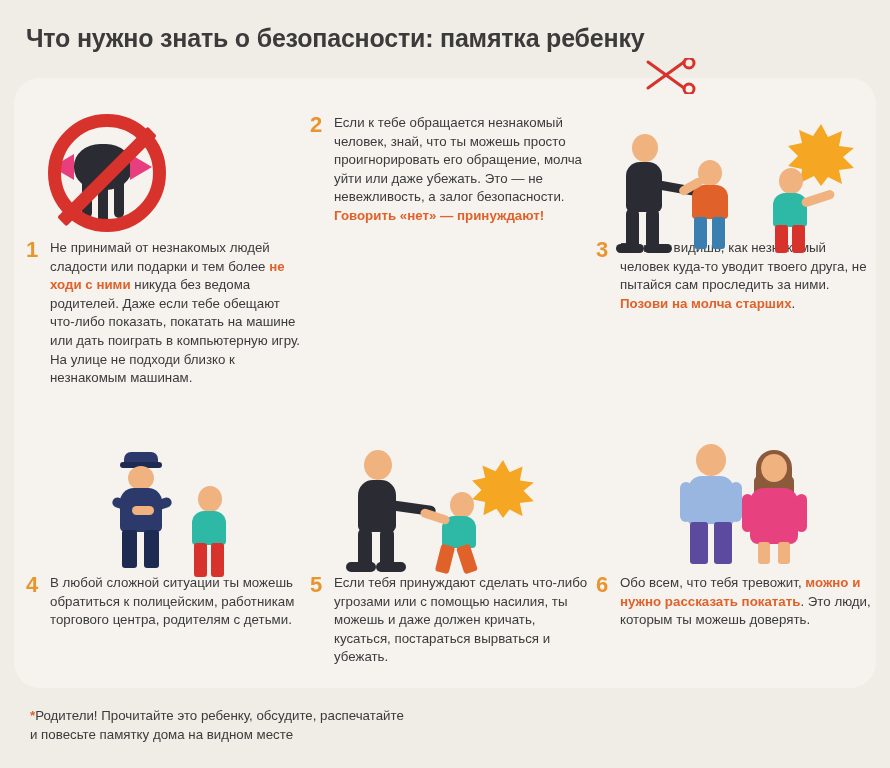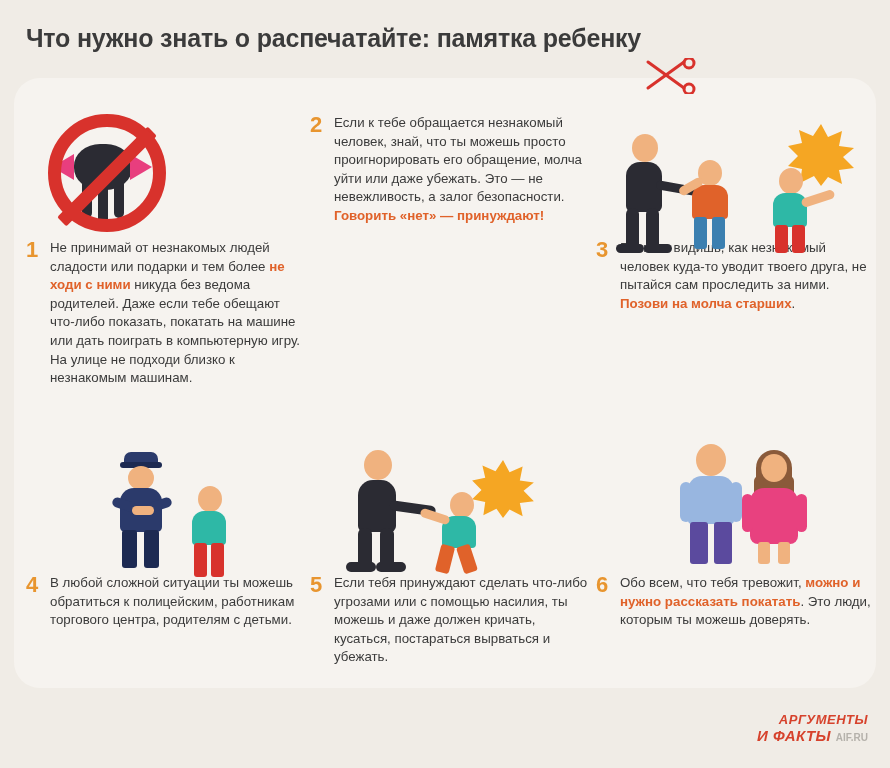--- a/index.html
+++ b/index.html
@@ -91,21 +91,21 @@
     content:"";position:absolute;left:14px;bottom:-9px;
     border-left:10px solid transparent;border-right:0 solid transparent;border-top:10px solid #f5a623;
   }
   .burst{position:absolute;}
 </style>
 </head>
 <body>
 
 <div class="page">
 
-  <div class="title">Что нужно знать о распечатайте: памятка ребенку</div>
+  <div class="title">Что нужно знать о безопасности: памятка ребенку</div>
 
   <div class="card"></div>
 
   <svg class="scissors" viewBox="0 0 60 36">
     <line x1="8" y1="4" x2="44" y2="30" stroke="#d8322c" stroke-width="3" stroke-linecap="round"></line>
     <line x1="44" y1="4" x2="8" y2="30" stroke="#d8322c" stroke-width="3" stroke-linecap="round"></line>
     <circle cx="49" cy="31" r="5" fill="none" stroke="#d8322c" stroke-width="3"></circle>
     <circle cx="49" cy="5" r="5" fill="none" stroke="#d8322c" stroke-width="3"></circle>
   </svg>
 
@@ -267,19 +267,19 @@
       </div>
     </div>
     <div class="txtwrap" style="margin-top:14px;">
       <div class="num">6</div>
       <div class="txt">
         Обо всем, что тебя тревожит, <span class="hl">можно и нужно рассказать покатать</span>. Это люди, которым ты можешь доверять.
       </div>
     </div>
   </div>
 
-
-  <div class="logo">
-    <div class="l1">АРГУМЕНТЫ</div>
-    <div class="l2"><span>И ФАКТЫ</span> <span class="dom">AIF.RU</span></div>
-  </div>
+  <div class="footnote">
+    <span class="star">*</span><span>Родители! Прочитайте это ребенку, обсудите, распечатайте</span><br>
+    <span>и повесьте памятку дома на видном месте</span>
+  </div>
+
 
 </div>
 
 </body></html>

